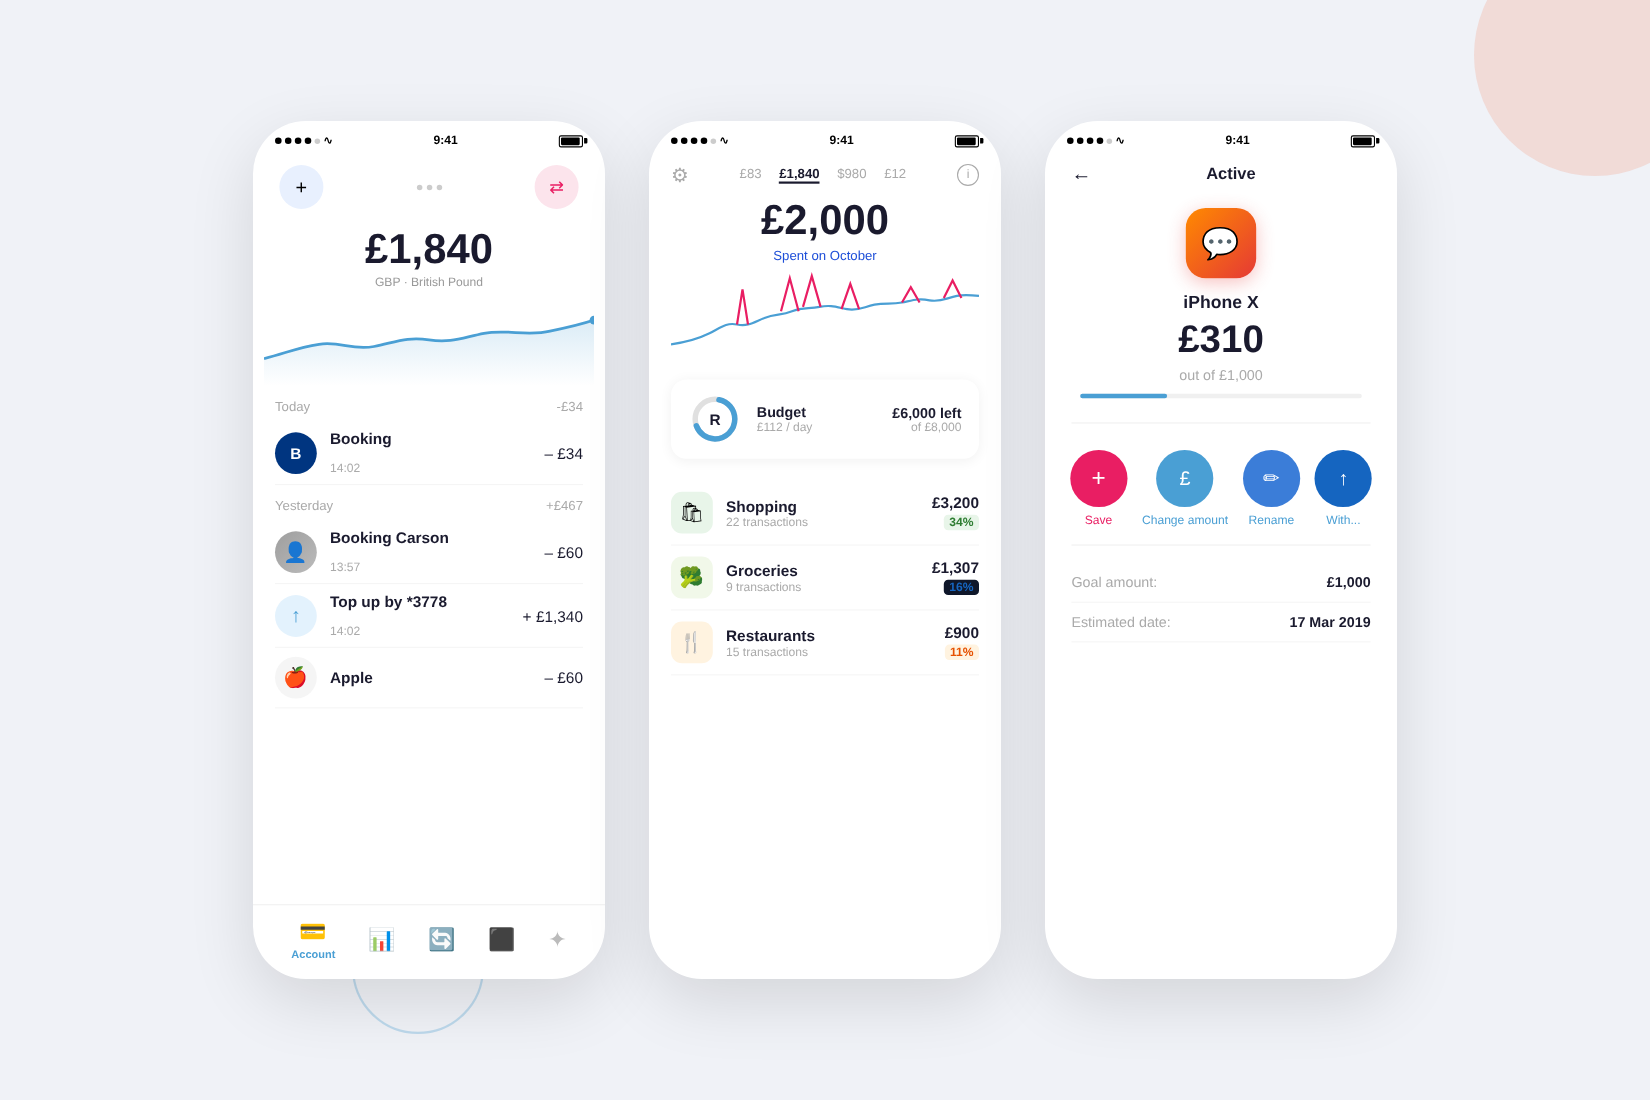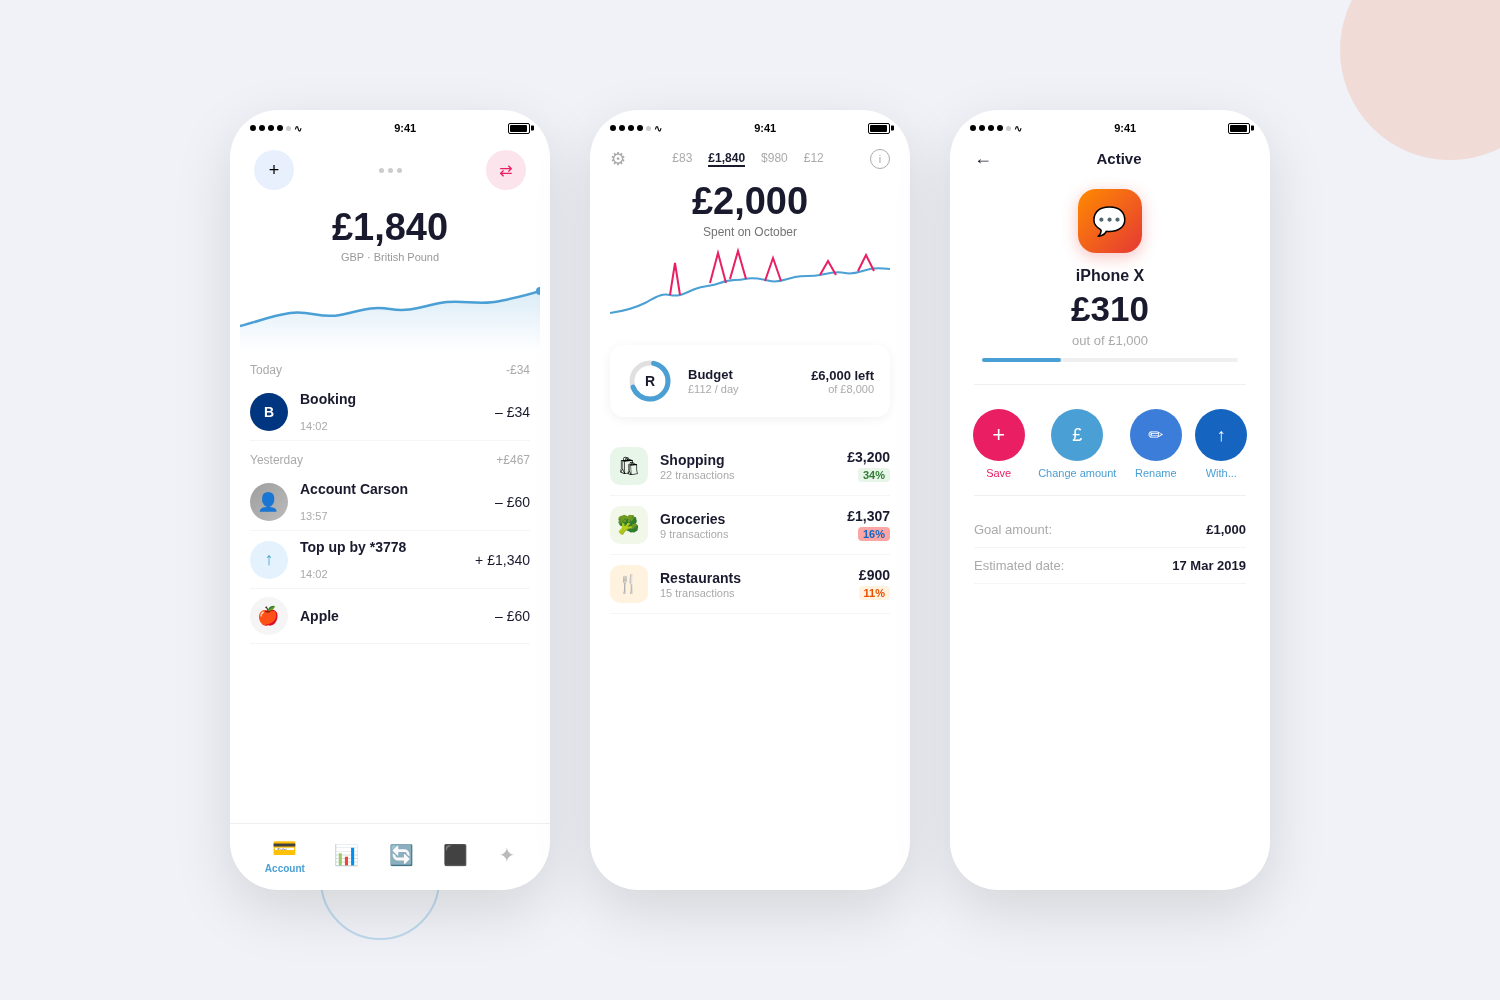--- a/index.html
+++ b/index.html
@@ -156,21 +156,21 @@
     
     .phone2-content { flex: 1; display: flex; flex-direction: column; }
     .phone2-header {
       display: flex; justify-content: space-between; align-items: center;
       padding: 8px 20px 0;
       font-size: 12px;
       color: #999;
     }
     .phone2-balance { text-align: center; padding: 10px 0 4px; }
     .phone2-amount { font-size: 38px; font-weight: 700; color: #1a1a2e; }
-    .phone2-sub { font-size: 12px; color: #737373; margin-top: 2px; }
+    .phone2-sub { font-size: 12px; color: #1d4ed8; margin-top: 2px; }
     .chart2-area { width: 100%; height: 90px; padding: 0 20px; }
     .budget-card {
       margin: 12px 20px;
       background: #fff;
       border-radius: 14px;
       padding: 12px 16px;
       display: flex; align-items: center;
       box-shadow: 0 2px 12px rgba(0,0,0,0.06);
     }
     .donut-container { position: relative; width: 48px; height: 48px; margin-right: 14px; flex-shrink: 0; }
@@ -218,21 +218,21 @@
     .cat-right { text-align: right; }
     .cat-amount { font-size: 14px; font-weight: 600; color: #1a1a2e; }
     .cat-pct {
       font-size: 11px; font-weight: 600;
       margin-top: 1px;
       padding: 1px 5px;
       border-radius: 4px;
       display: inline-block;
     }
     .cat-pct.green { background: #e8f5e9; color: #2e7d32; }
-    .cat-pct.blue { background: #fca5a5; color: #1565c0; }
+    .cat-pct.blue { background: #0f172a; color: #1565c0; }
     .cat-pct.orange { background: #fff3e0; color: #e65100; }
 
     
     .phone3-content { flex: 1; display: flex; flex-direction: column; }
     .phone3-header {
       display: flex; justify-content: space-between; align-items: center;
       padding: 8px 24px 0;
       font-size: 14px;
     }
     .back-arrow { font-size: 18px; color: #1a1a2e; cursor: pointer; }
@@ -379,21 +379,21 @@
         <div class="tx-date-row">
           <span>Yesterday</span>
           <span>+£467</span>
         </div>
 
         <div class="tx-item">
           <div class="tx-avatar andrew" style="background:linear-gradient(135deg,#9e9e9e,#bbb)">
             <span style="font-size:18px">👤</span>
           </div>
           <div class="tx-info">
-            <div class="tx-name">Account Carson</div>
+            <div class="tx-name">Booking Carson</div>
             <div class="tx-time">13:57</div>
           </div>
           <div class="tx-amount">– £60</div>
         </div>
 
         <div class="tx-item">
           <div class="tx-avatar topup" style="font-size:18px;color:#4a9fd4">↑</div>
           <div class="tx-info">
             <div class="tx-name">Top up by *3778</div>
             <div class="tx-time">14:02</div>

